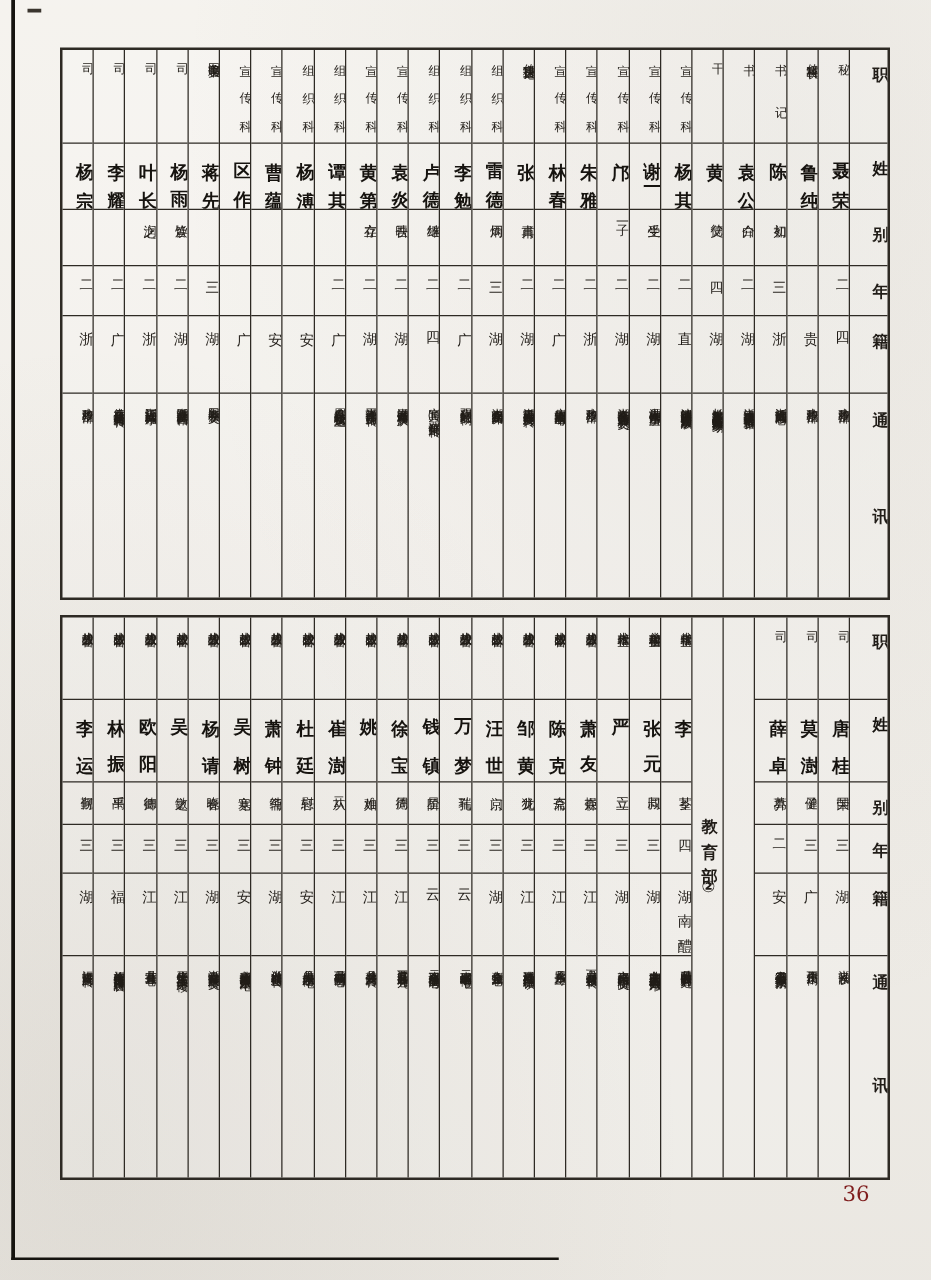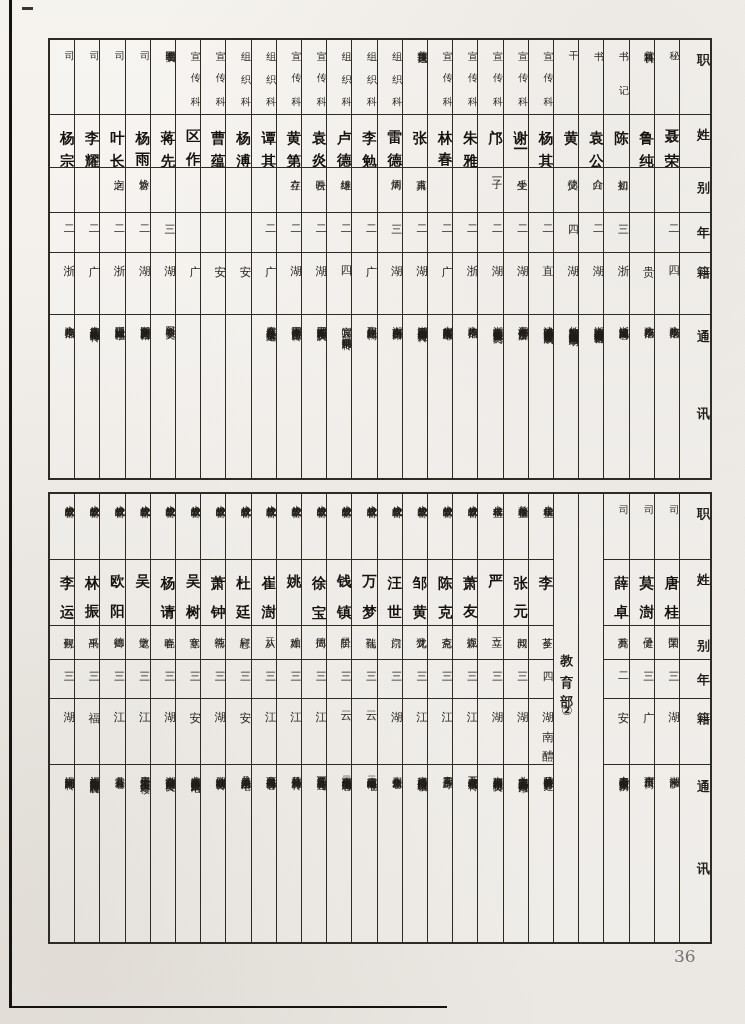--- a/index.html
+++ b/index.html
@@ -58,21 +58,21 @@
   .long .tx{height:var(--poslimit);}
   .header-col .cell{font-size:13px;font-weight:700;text-align:center;}
   .header-col .tx{text-align:justify;text-align-last:justify;}
 
   .section-col{writing-mode:vertical-rl;text-orientation:upright;overflow:hidden;}
   .section-col .tx{
     height:auto;margin-top:150px;font-size:13px;font-weight:700;
     letter-spacing:1.5em;line-height:1;margin-right:5px;
   }
   .page-number{
-    position:absolute;left:674px;top:946px;font-size:17px;color:#737373;
+    position:absolute;left:674px;top:946px;font-size:17px;color:#7f1d1d;
     font-family:"DejaVu Serif","Liberation Serif",serif;
   }
 </style>
 </head>
 <body>
 
 <div class="scan-mark-tl"></div>
 <div class="scan-line-left"></div>
 <div class="scan-line-bottom"></div>
 

